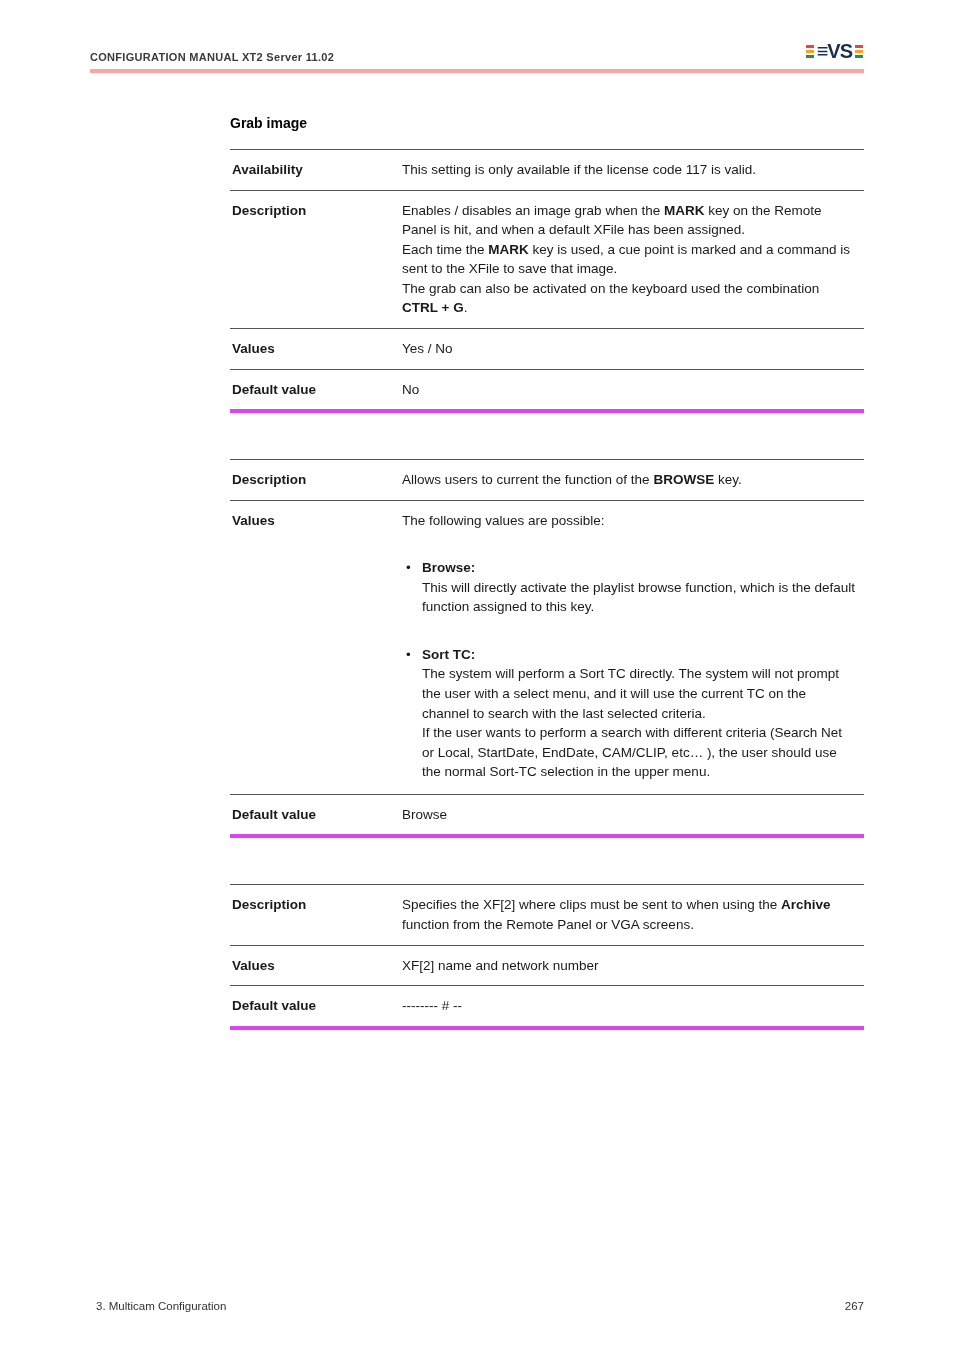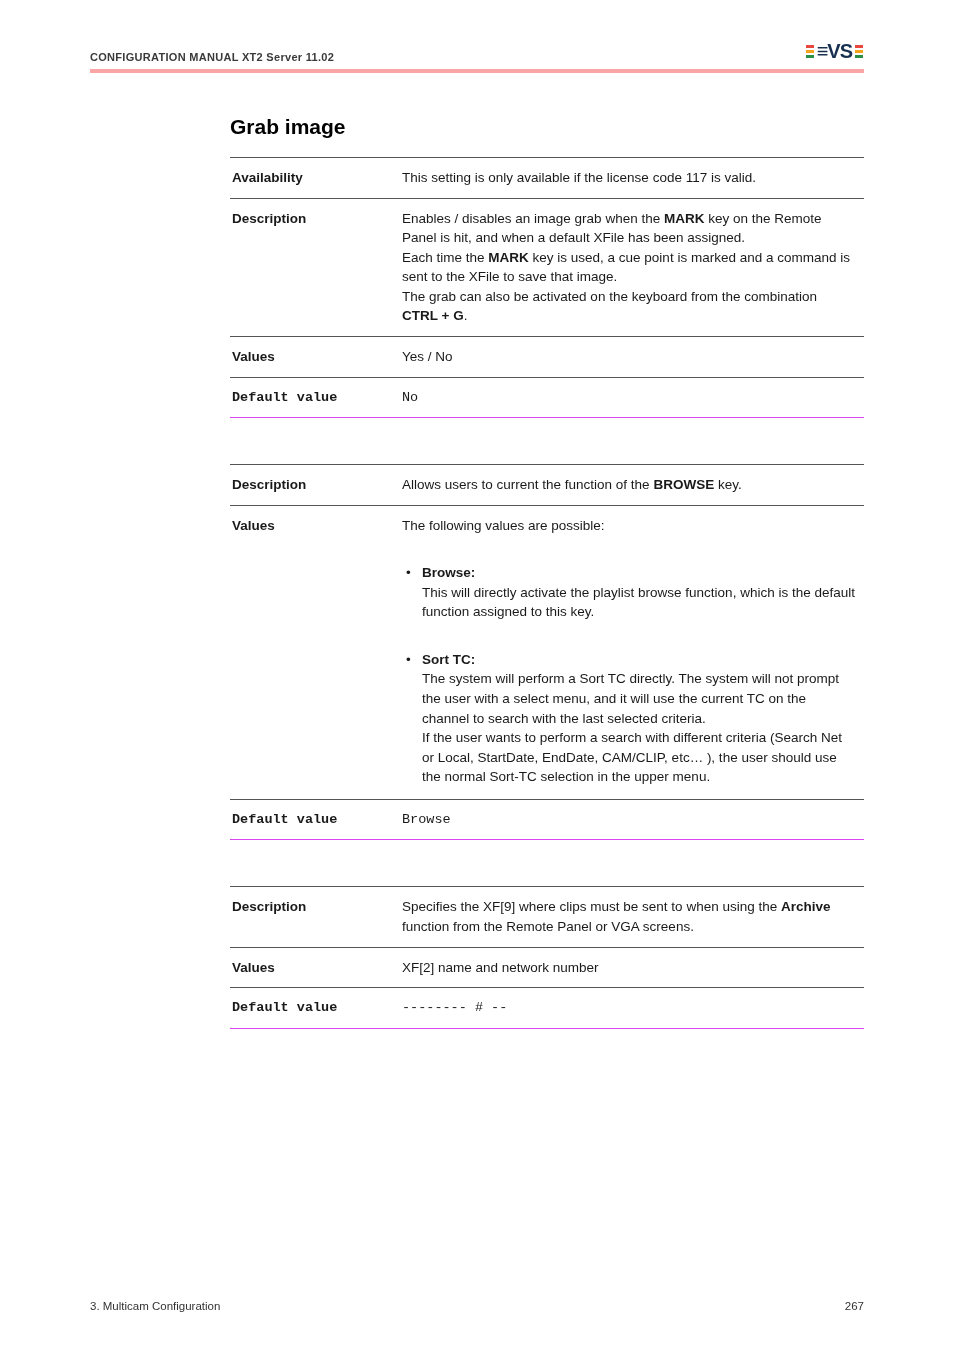--- a/index.html
+++ b/index.html
@@ -58,40 +58,39 @@
     margin-right: 1px;
   }
   .stripe1 { background:#e7473c; }
   .stripe2 { background:#f5a31b; }
   .stripe3 { background:#2b8f44; }
   .section {
     margin-left: 140px;
     margin-bottom: 46px;
   }
   h2.section-heading {
-    font-size: 21px;
+    font-size: 14px;
     font-weight: bold;
     margin: 0 0 18px 0;
     color: #000;
   }
   table.spec {
     width: 100%;
     border-collapse: collapse;
     font-size: 13.5px;
     line-height: 1.45;
   }
   table.spec td {
     border-top: 1px solid #555;
     border-bottom: 1px solid #555;
     padding: 10px 8px 10px 2px;
     vertical-align: top;
   }
   table.spec tr:last-child td {
-    border-bottom: 1px solid #d946ef;
-    font-family: Liberation Mono, monospace;
+    border-bottom: 4px solid #d946ef;
   }
   table.spec td.label {
     width: 160px;
     font-weight: bold;
   }
   ul.vals {
     list-style: none;
     padding: 0;
     margin: 0;
   }
@@ -106,21 +105,21 @@
     position: absolute;
     left: 4px;
     top: 0;
   }
   .val-head {
     font-weight: bold;
   }
   .footer {
     position: absolute;
     bottom: 38px;
-    left: 90px;
+    left: 96px;
     right: 90px;
     display: flex;
     justify-content: space-between;
     font-size: 11.5px;
     color: #333;
     text-align: right;
   }
 </style>
 </head>
 <body>
@@ -154,21 +153,21 @@
       <tbody>
           <tr>
         <td class="label">Availability</td>
         <td>This setting is only available if the license code 117 is valid.</td>
       </tr>
       <tr>
         <td class="label">Description</td>
         <td>
           <span>Enables / disables an image grab when the </span><b>MARK</b><span> key on the Remote Panel is hit, and when a default XFile has been assigned.</span><br>
           <span>Each time the </span><b>MARK</b><span> key is used, a cue point is marked and a command is sent to the XFile to save that image.</span><br>
-          <span>The grab can also be activated on the keyboard from the combination </span><b>CTRL + G</b><span>.</span>
+          <span>The grab can also be activated on the keyboard used the combination </span><b>CTRL + G</b><span>.</span>
         </td>
       </tr>
       <tr>
         <td class="label">Values</td>
         <td>Yes / No</td>
       </tr>
       <tr>
         <td class="label">Default value</td>
         <td>No</td>
       </tr>
@@ -209,21 +208,21 @@
     </tbody>
       </table>
   </div>
 
   <div class="section">
     <table class="spec">
       <tbody>
           <tr>
         <td class="label">Description</td>
         <td>
-          <span>Specifies the XF[9] where clips must be sent to when using the </span><b>Archive</b><span> function from the Remote Panel or VGA screens.</span>
+          <span>Specifies the XF[2] where clips must be sent to when using the </span><b>Archive</b><span> function from the Remote Panel or VGA screens.</span>
         </td>
       </tr>
       <tr>
         <td class="label">Values</td>
         <td>XF[2] name and network number</td>
       </tr>
       <tr>
         <td class="label">Default value</td>
         <td>-------- # --</td>
       </tr>

